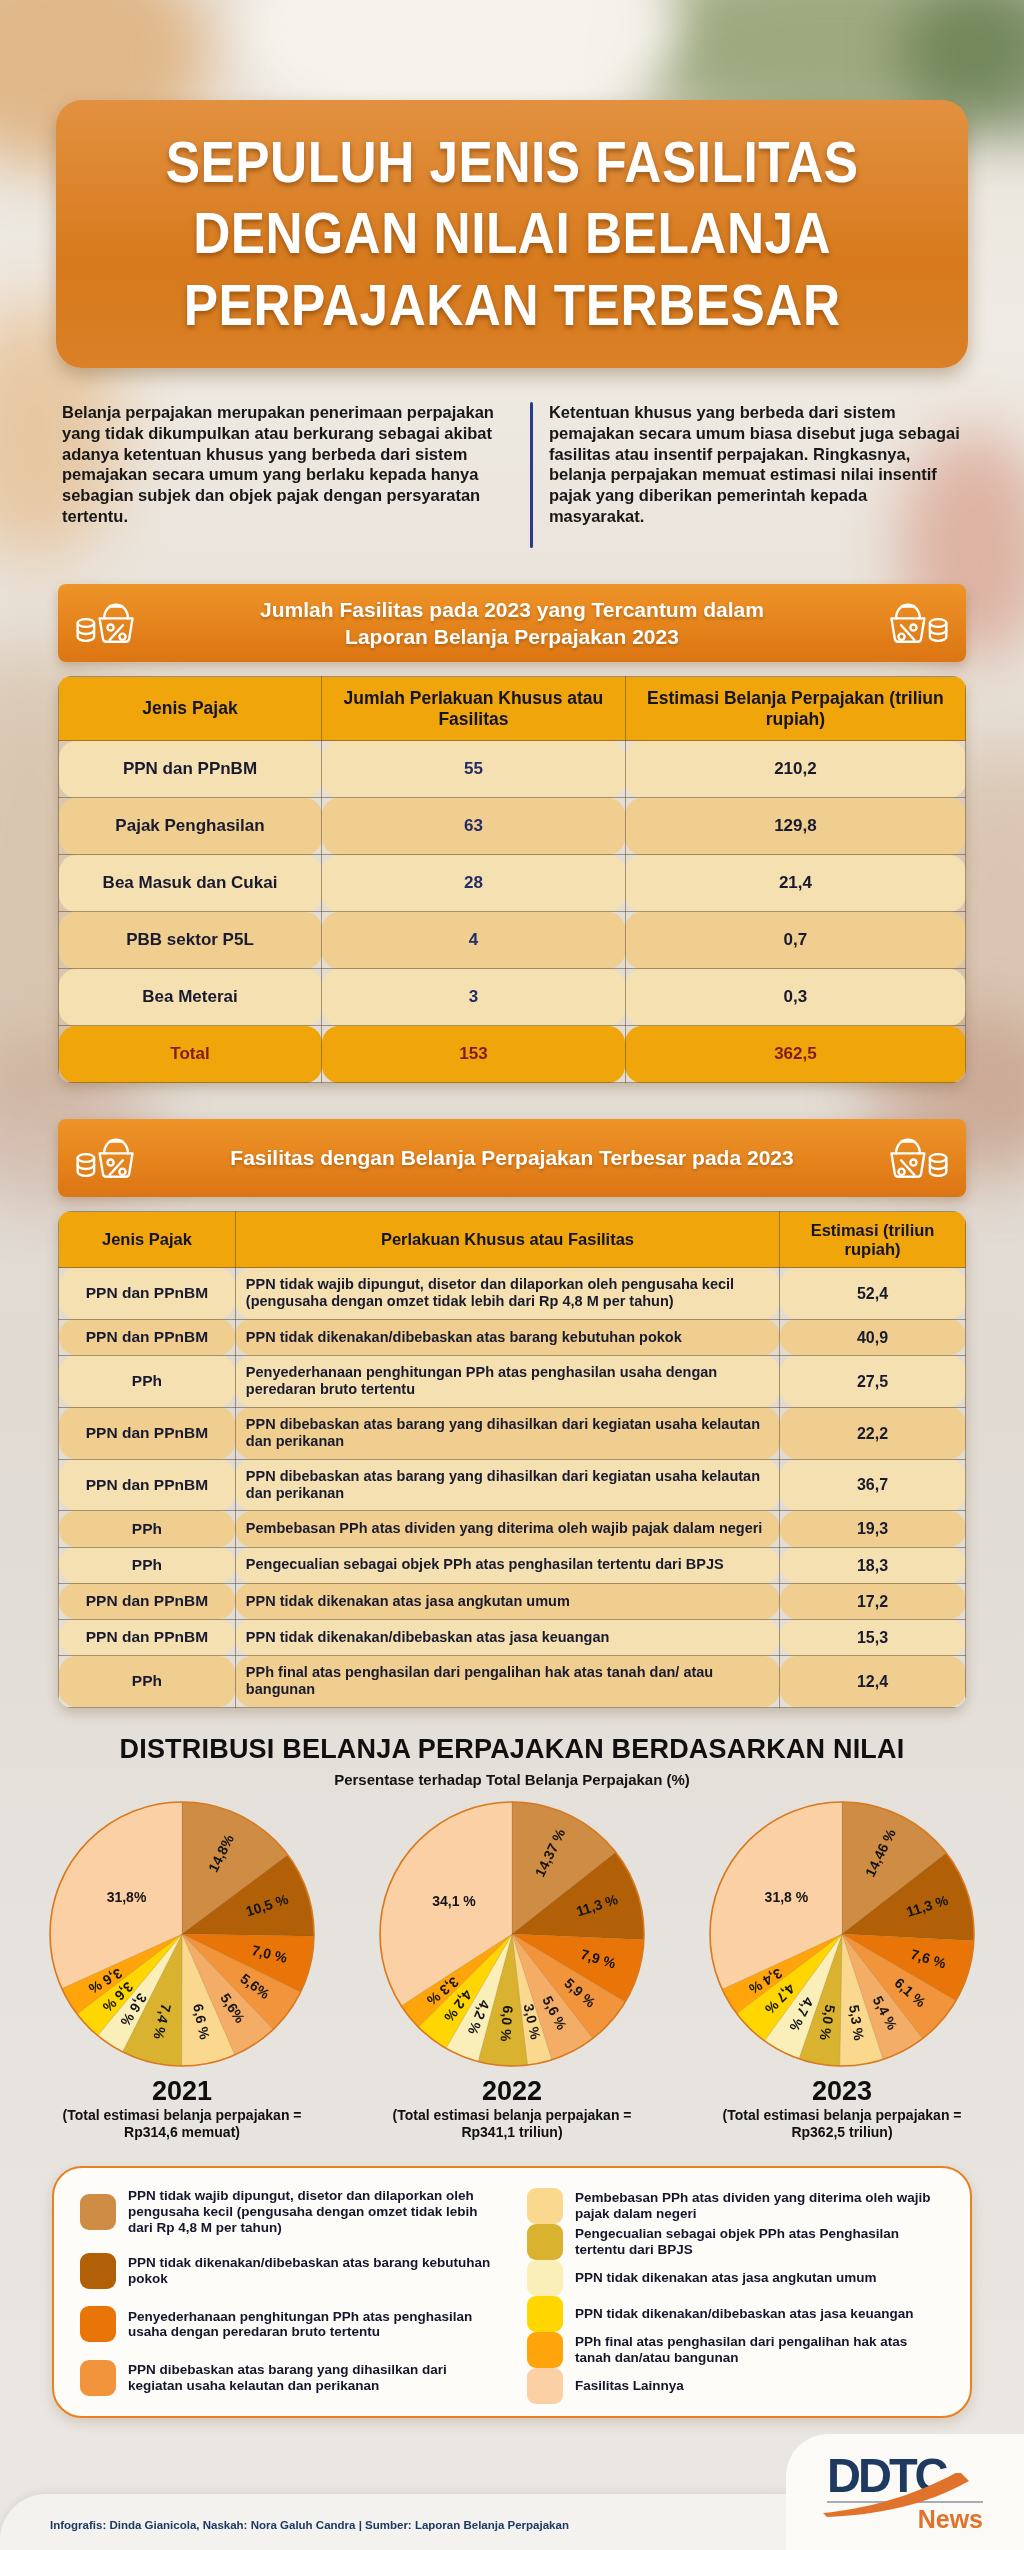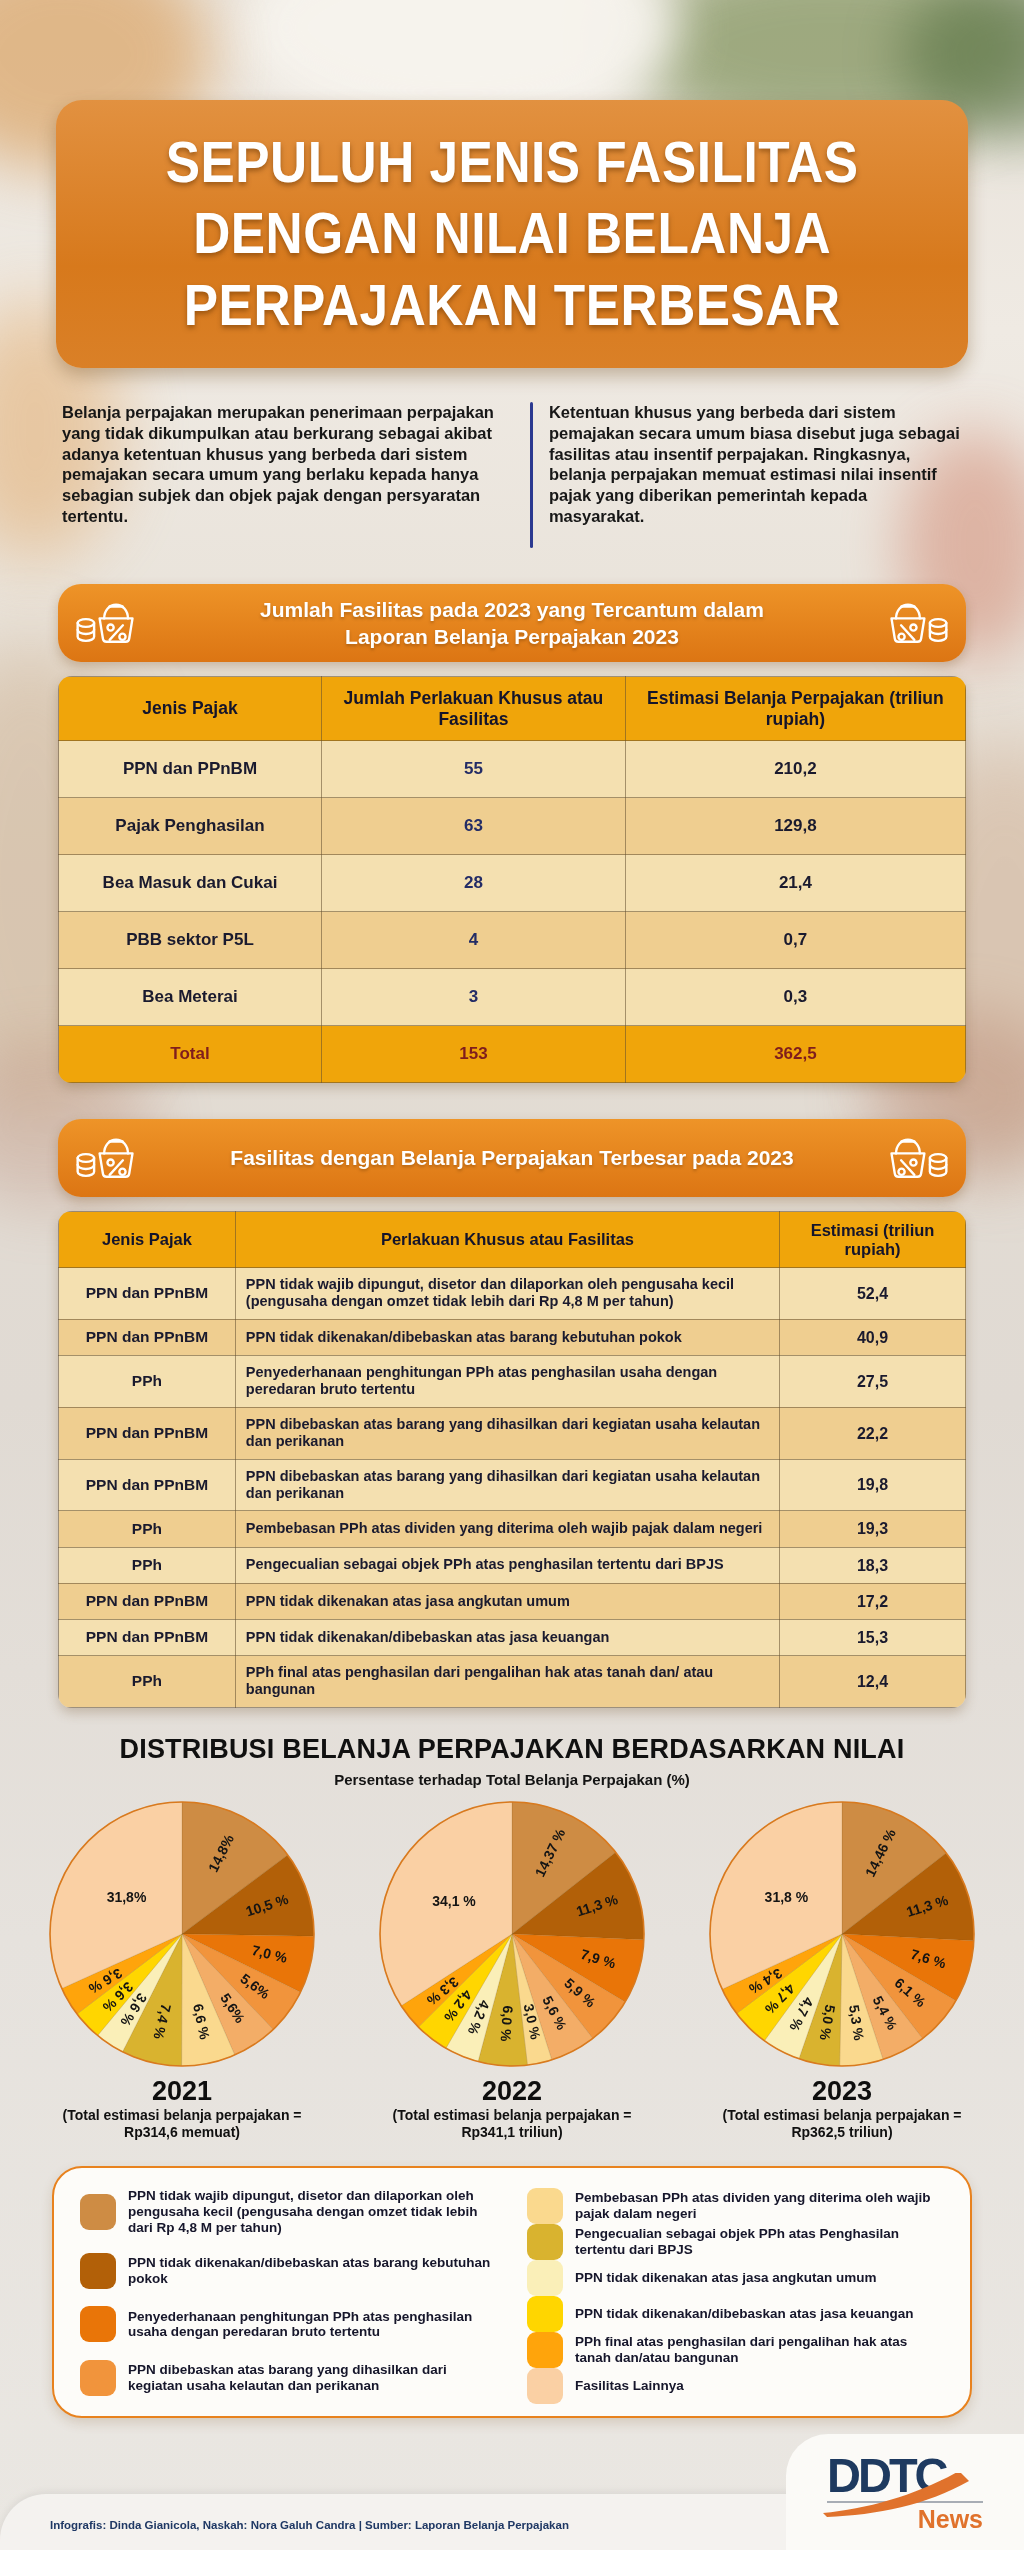--- a/index.html
+++ b/index.html
@@ -25,33 +25,33 @@
     box-shadow:0 8px 18px rgba(100,60,10,.32);display:flex;align-items:center;justify-content:center;text-align:center;}
   .title-card h1{margin:0;color:#FFFFFF;font-size:53px;line-height:1.26;font-weight:bold;letter-spacing:.5px;
     text-shadow:0 3px 5px rgba(96,48,0,.5);transform:scale(.97,1.07);}
 
   .intro{margin:34px 62px 0;display:flex;align-items:stretch;min-height:146px;}
   .intro p{margin:0;font-weight:bold;font-size:16.5px;line-height:1.26;color:#171717;}
   .intro-left{flex:1.07;padding-right:26px;}
   .intro-divider{width:3px;background:#2B3990;border-radius:2px;}
   .intro-right{flex:1;padding-left:16px;}
 
-  .band{margin:36px 58px 0;height:78px;border-radius:23px;
+  .band{margin:36px 58px 0;height:78px;border-radius:8px;
     background:linear-gradient(180deg,#EE9428,#DC7513);
     box-shadow:0 5px 12px rgba(120,70,15,.28);display:flex;align-items:center;padding:0 16px;color:#fff;}
   .band-title{flex:1;text-align:center;font-weight:bold;font-size:21px;line-height:1.3;text-shadow:0 2px 3px rgba(90,45,0,.35);}
   .band-icon{width:64px;height:56px;flex:0 0 auto;}
   .band-icon svg{width:100%;height:100%;}
   .mirror{transform:scaleX(-1);}
 
   .tbl-wrap{margin:14px 58px 0;border-radius:14px;overflow:hidden;box-shadow:0 5px 12px rgba(110,80,40,.28);}
   table{border-collapse:collapse;width:100%;table-layout:fixed;}
   th,td{border:1px solid rgba(98,78,48,.55);box-sizing:border-box;}
   thead th{background:#F0A50A;color:#14142B;font-weight:bold;text-align:center;vertical-align:middle;}
-  tbody td{font-weight:bold;color:#1A1A2E;vertical-align:middle;background:#F4E0B0;}
+  tbody td{font-weight:bold;color:#1A1A2E;vertical-align:middle;background:#F4E0B0;border-radius:17px;}
   tr.alt td{background:#EFCE90;}
   tr.total td{background:#F0A50A;color:#7f1d1d;}
   .t1 thead th{font-size:17.5px;padding:10px 8px;height:64px;}
   .t1 td{font-size:17px;text-align:center;height:57px;padding:4px 8px;}
   .t1 col.c1{width:29%;} .t1 col.c2{width:33.5%;} .t1 col.c3{width:37.5%;}
   .t1 tbody tr:not(.total) td:nth-child(2){color:#232C66;}
   .t2 thead th{font-size:16.5px;padding:8px 6px;height:56px;}
   .t2 td{font-size:14.5px;padding:8px 10px;line-height:1.2;}
   .t2 td:nth-child(1){text-align:center;font-size:15.5px;}
   .t2 td:nth-child(2){text-align:left;}
@@ -261,21 +261,21 @@
               <td>27,5</td>
             </tr>
             <tr class="alt">
               <td>PPN dan PPnBM</td>
               <td>PPN dibebaskan atas barang yang dihasilkan dari kegiatan usaha kelautan dan perikanan</td>
               <td>22,2</td>
             </tr>
             <tr>
               <td>PPN dan PPnBM</td>
               <td>PPN dibebaskan atas barang yang dihasilkan dari kegiatan usaha kelautan dan perikanan</td>
-              <td>19,8</td>
+              <td>36,7</td>
             </tr>
             <tr class="alt">
               <td>PPh</td>
               <td>Pembebasan PPh atas dividen yang diterima oleh wajib pajak dalam negeri</td>
               <td>19,3</td>
             </tr>
             <tr>
               <td>PPh</td>
               <td>Pengecualian sebagai objek PPh atas penghasilan tertentu dari BPJS</td>
               <td>18,3</td>

